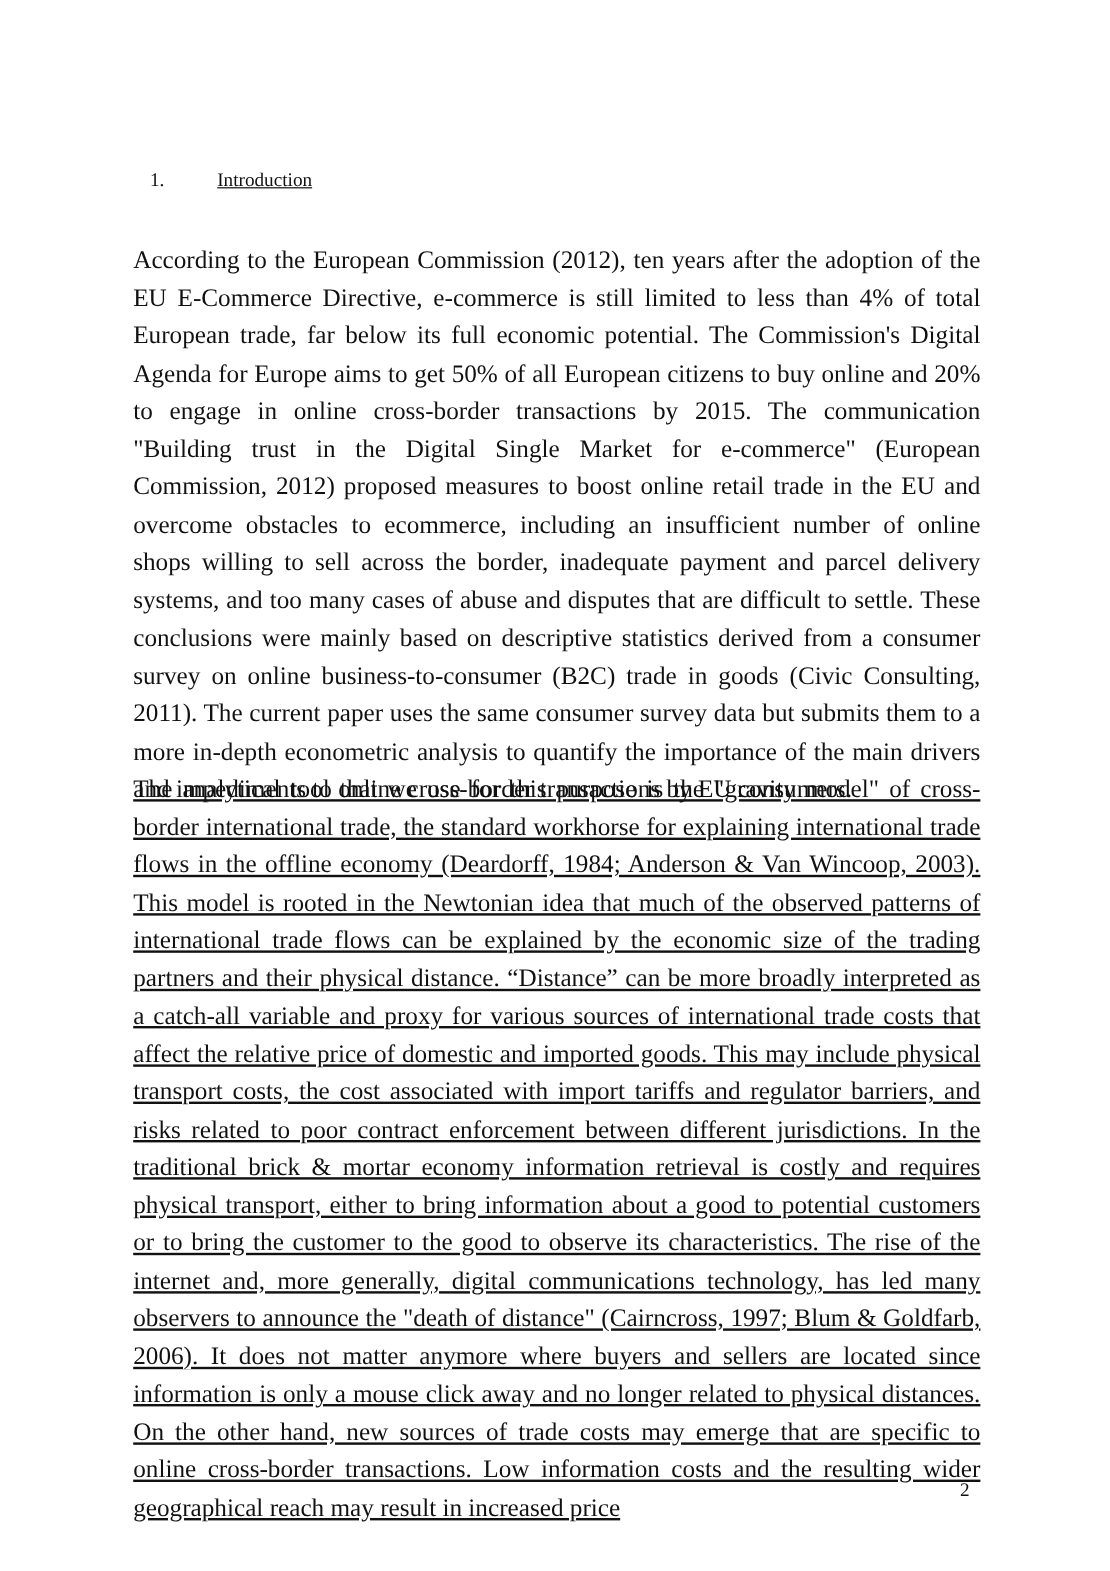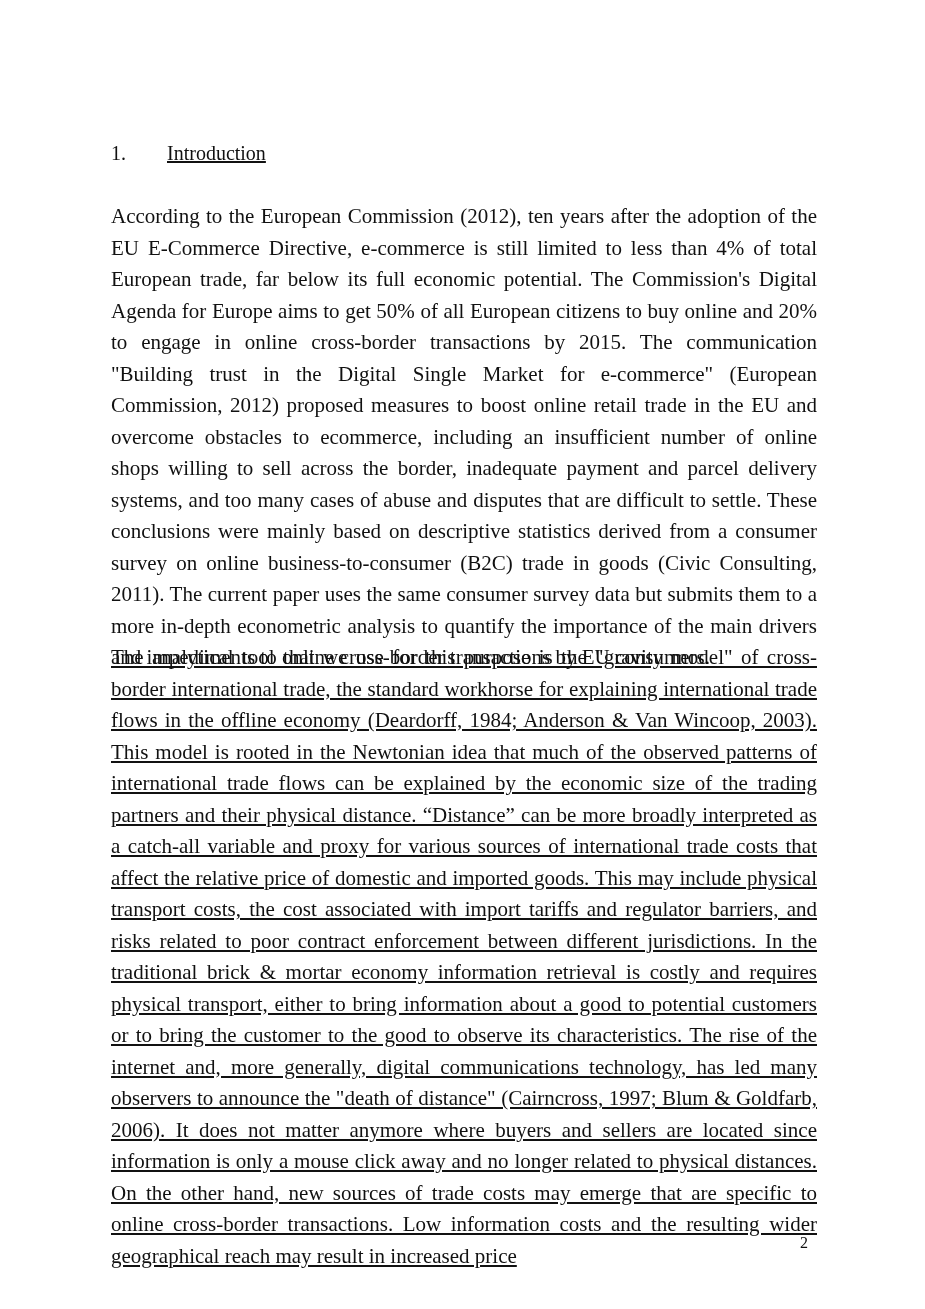--- a/index.html
+++ b/index.html
@@ -1,20 +1,20 @@
 <!DOCTYPE html>
 <html><head>
   <meta charset="utf-8">
   <style>
     html, body { margin: 0; padding: 0; background: #ffffff; }
     body { width: 925px; height: 1309px; position: relative; overflow: hidden; }
     .page { position: absolute; left: 0; top: 0; width: 925px; height: 1309px; background: #ffffff; }
     .heading {
-      position: absolute; left: 111px; top: 142px;
-      font-family: "Liberation Serif", serif; font-size: 20px; color: #111;
+      position: absolute; left: 125px; top: 142px;
+      font-family: "Liberation Serif", serif; font-size: 16px; color: #111;
       text-decoration: underline; white-space: pre;
     }
     .heading .num { display: inline-block; width: 56px; }
     .para {
       position: absolute; left: 111px; width: 706px;
       font-family: "Liberation Serif", serif; font-size: 21px; color: #111;
       line-height: 31.5px; text-align: justify; margin: 0;
     }
     #p1 { top: 201px; }
     #p2 { top: 642px; text-decoration: underline; }

